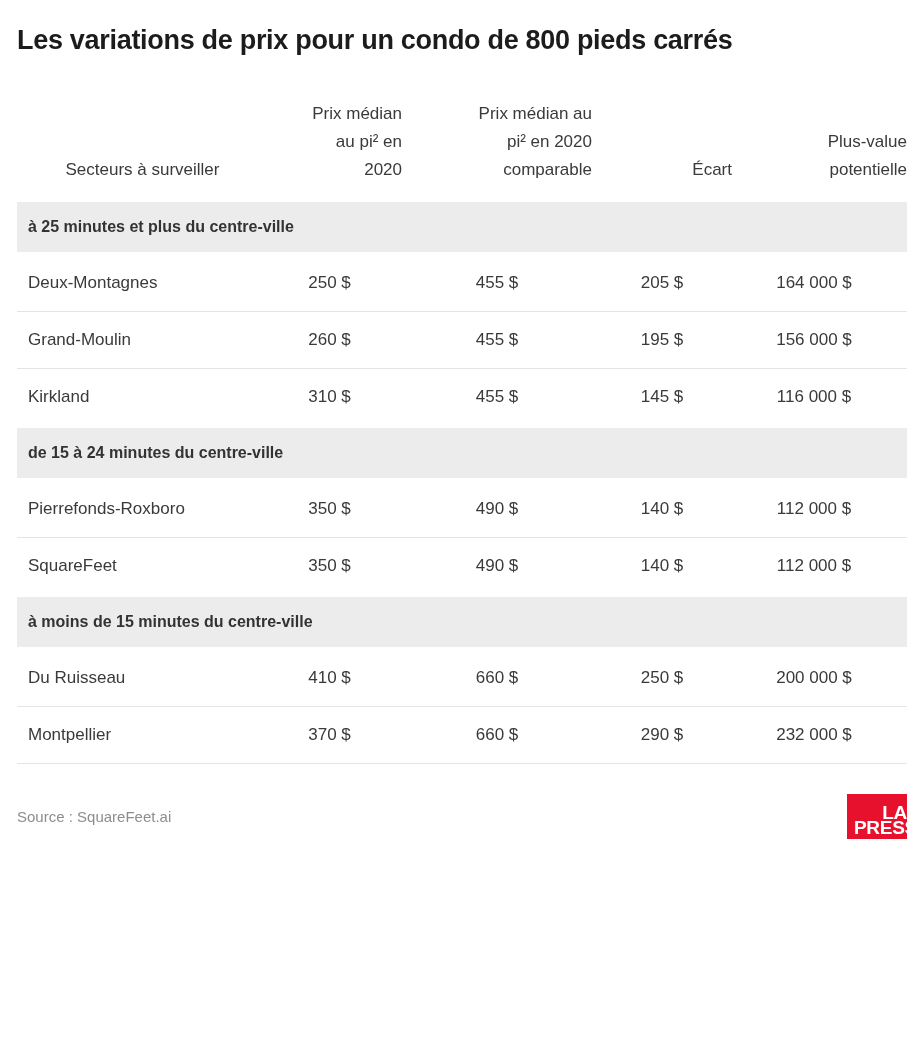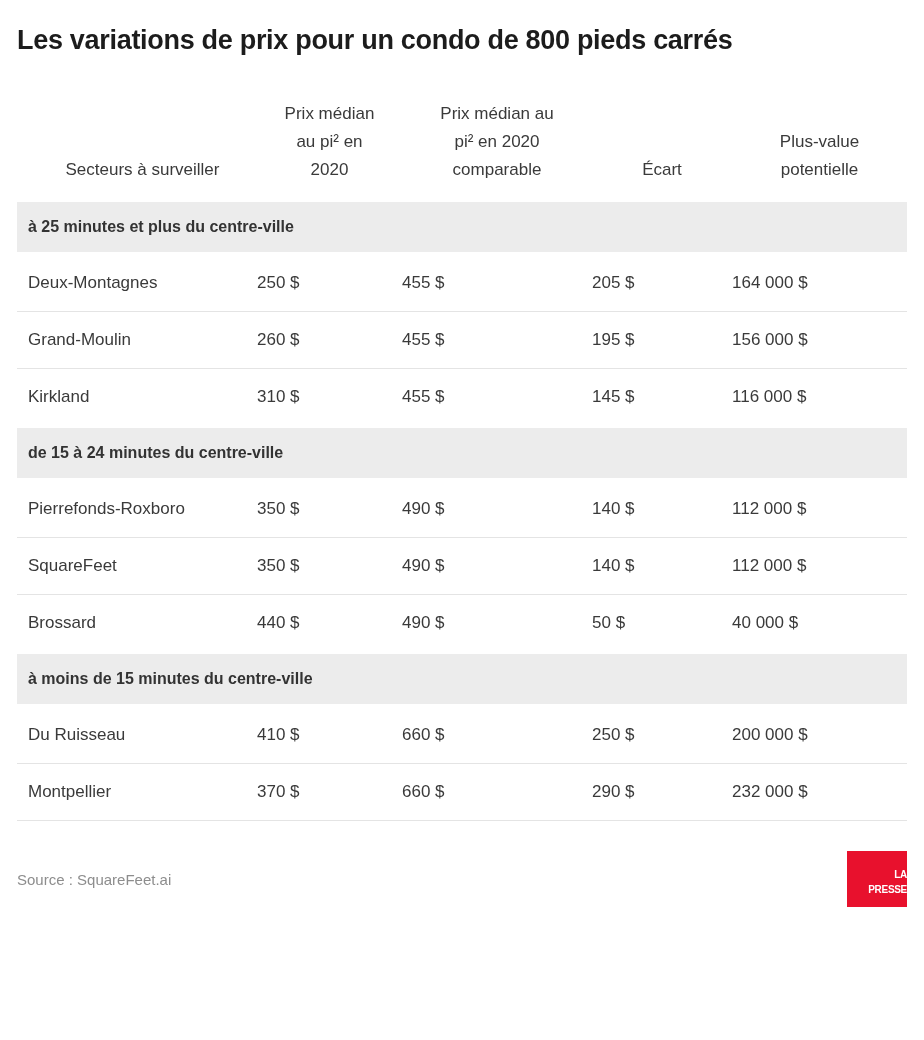--- a/index.html
+++ b/index.html
@@ -29,34 +29,35 @@
     width: 890px;
     border-collapse: collapse;
     margin-top: 44px;
     table-layout: fixed;
   }
   .price-table th {
     font-weight: 400;
     font-size: 17px;
     color: #3a3a3a;
     vertical-align: bottom;
+    text-align: right;
     padding: 0 0 15px 0;
     border-bottom: 2px solid #2a2a2a;
     line-height: 28px;
     white-space: nowrap;
   }
   .price-table th.left {
     text-align: center;
     padding-left: 11px;
   }
   .hline { display: block; }
   .price-table td {
     font-size: 17px;
     color: #3a3a3a;
-    text-align: left;
+    text-align: center;
     padding: 18px 0;
     white-space: nowrap;
   }
   .price-table td.left {
     text-align: left;
     padding-left: 11px;
   }
   .price-table td.last {
     padding-right: 11px;
   }
@@ -83,28 +84,28 @@
     justify-content: space-between;
     align-items: center;
     text-align: right;
   }
   .source {
     font-size: 15px;
     color: #8d8d8d;
   }
   .logo {
     width: 60px;
-    height: 56px;
+    height: 45px;
     display: flex;
     flex-direction: column;
     justify-content: center;
     padding: 6px 0 0 7px;
     color: #ffffff;
     font-weight: 700;
-    font-size: 10px;
+    font-size: 19px;
     line-height: 15px;
     letter-spacing: -0.3px;
   }
 </style>
 </head>
 <body>
 
 <div class="page">
 
   <h1 class="page-title">Les variations de prix pour un condo de 800 pieds carrés</h1>
@@ -178,27 +179,20 @@
         <td>140 $</td>
         <td class="last">112 000 $</td>
       </tr>
       <tr class="data-row">
         <td class="left">SquareFeet</td>
         <td>350 $</td>
         <td>490 $</td>
         <td>140 $</td>
         <td class="last">112 000 $</td>
       </tr>
-      <tr class="data-row">
-        <td class="left">Brossard</td>
-        <td>440 $</td>
-        <td>490 $</td>
-        <td>50 $</td>
-        <td class="last">40 000 $</td>
-      </tr>
 
       <tr class="section-row">
         <td colspan="5">à moins de 15 minutes du centre-ville</td>
       </tr>
       <tr class="data-row">
         <td class="left">Du Ruisseau</td>
         <td>410 $</td>
         <td>660 $</td>
         <td>250 $</td>
         <td class="last">200 000 $</td>

